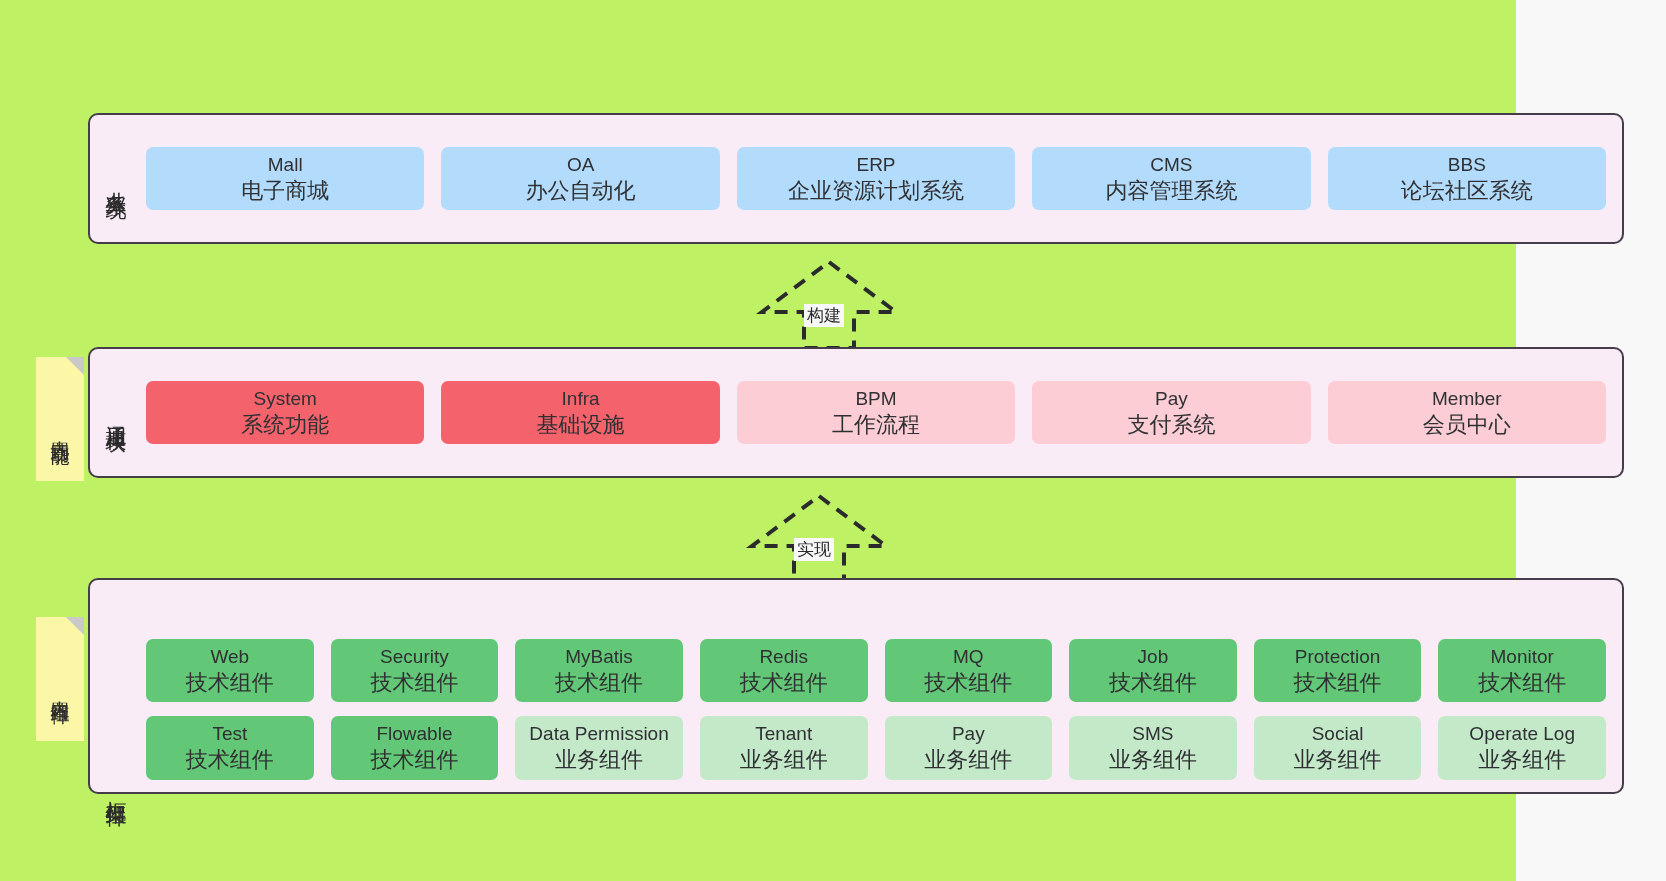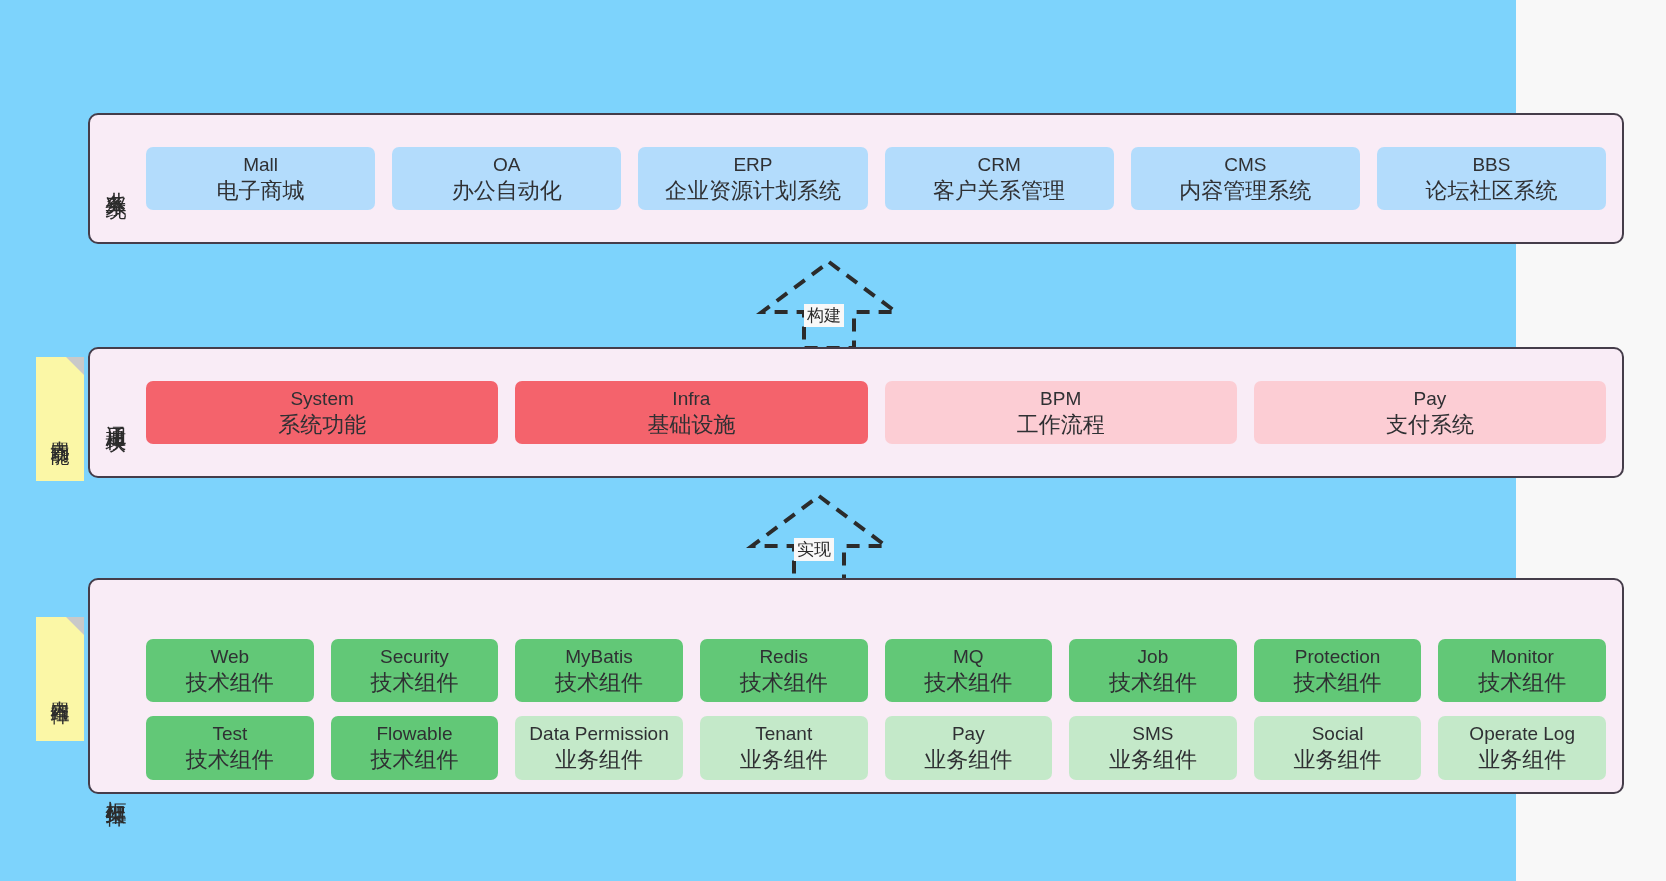--- a/index.html
+++ b/index.html
@@ -6,21 +6,21 @@
   html, body {
     margin: 0; padding: 0;
     width: 1666px; height: 881px;
     background: #f8f8f8;
     font-family: "Liberation Sans", "DejaVu Sans", sans-serif;
     overflow: hidden;
   }
   #canvas {
     position: relative;
     width: 1516px; height: 881px;
-    background: #7dd3fc;
+    background: #bef264;
   }
 
   
   .layer {
     position: absolute;
     background: #f9ecf6;
     border: 2px solid #453d4a;
     border-radius: 10px;
     display: flex;
     align-items: stretch;
@@ -130,24 +130,20 @@
           </div>
           <div class="card c-blue">
             <span class="en">OA</span>
             <span class="cn">办公自动化</span>
           </div>
           <div class="card c-blue">
             <span class="en">ERP</span>
             <span class="cn">企业资源计划系统</span>
           </div>
           <div class="card c-blue">
-            <span class="en">CRM</span>
-            <span class="cn">客户关系管理</span>
-          </div>
-          <div class="card c-blue">
             <span class="en">CMS</span>
             <span class="cn">内容管理系统</span>
           </div>
           <div class="card c-blue">
             <span class="en">BBS</span>
             <span class="cn">论坛社区系统</span>
           </div>
         </div>
     </div>
   </div>
@@ -176,20 +172,24 @@
             <span class="cn">基础设施</span>
           </div>
           <div class="card c-red-soft">
             <span class="en">BPM</span>
             <span class="cn">工作流程</span>
           </div>
           <div class="card c-red-soft">
             <span class="en">Pay</span>
             <span class="cn">支付系统</span>
           </div>
+          <div class="card c-red-soft">
+            <span class="en">Member</span>
+            <span class="cn">会员中心</span>
+          </div>
         </div>
     </div>
   </div>
 
   <div class="arrow" style="left:746px; top:490px; width:146px; height:96px;">
     <svg width="146" height="96" viewBox="0 0 146 96">
       <path d="M73 6 L140 56 L98 56 L98 92 L48 92 L48 56 L6 56 Z" fill="none" stroke="#2b2b2b" stroke-width="4" stroke-dasharray="13,9" stroke-linejoin="miter"></path>
     </svg>
     <span class="arrow-label" style="left:48px; top:48px;">实现</span>
   </div>

